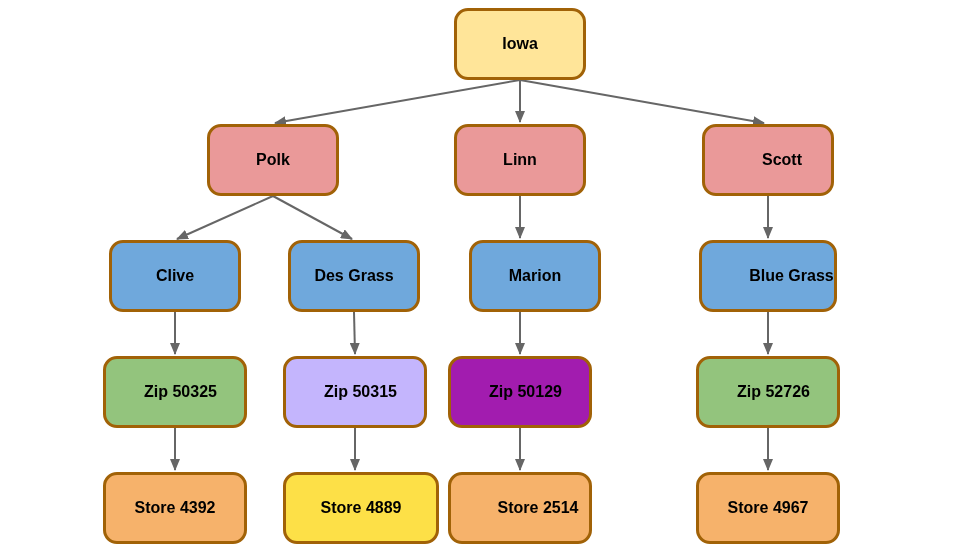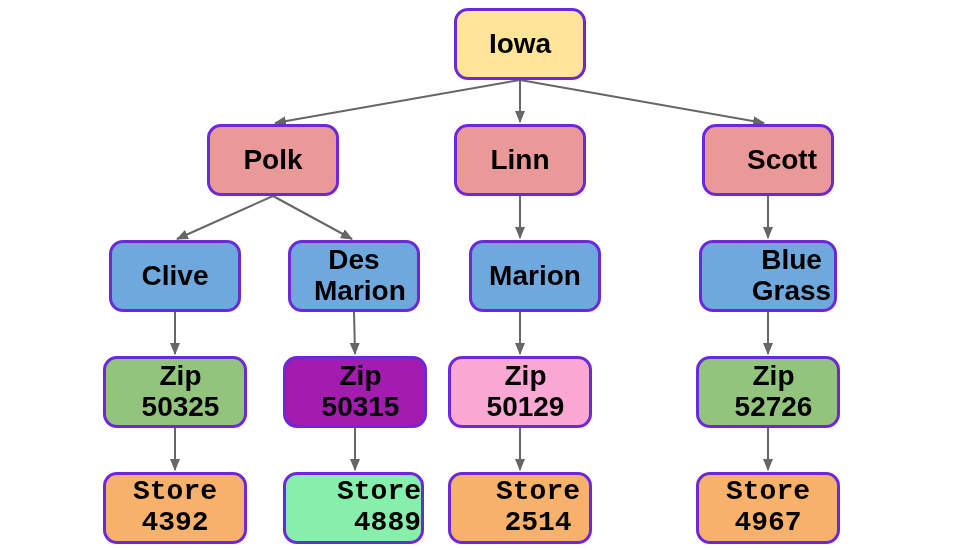--- a/index.html
+++ b/index.html
@@ -18,37 +18,37 @@
   #edges {
     position: absolute;
     left: 0;
     top: 0;
     pointer-events: none;
   }
   .node {
     position: absolute;
     height: 72px;
     box-sizing: border-box;
-    border: 3px solid #6d28d9;
+    border: 3px solid #a16207;
     border-radius: 14px;
     display: flex;
     align-items: center;
     justify-content: center;
     text-align: center;
     font-weight: bold;
-    font-size: 28px;
+    font-size: 16px;
     line-height: 1.1;
     color: #000000;
   }
   
   .t-state  { background: #FFE599; }
   .t-county { background: #EA9999; }
   .t-city   { background: #6FA8DC; }
   .t-zip    { background: #93C47D; padding-left: 11px; }
-  .t-store  { background: #F6B26B; font-family: Liberation Mono, monospace; }
+  .t-store  { background: #F6B26B; }
   .n-des-moines .lbl { max-width: 80px; display: inline-block; }
 </style>
 </head>
 <body>
 
 <div id="canvas">
 
   <svg id="edges" width="979" height="550" viewBox="0 0 979 550">
     <defs>
       <marker id="arrow" markerUnits="userSpaceOnUse" markerWidth="12" markerHeight="10" refX="11" refY="5" orient="auto">
@@ -85,46 +85,46 @@
     <span class="lbl">Polk</span>
   </div>
   <div class="node t-county" style="left: 702px; top: 124px; width: 132px; background-color: rgb(234, 153, 153); padding-left: 28px;">
     <span class="lbl">Scott</span>
   </div>
 
   <div class="node t-city" style="left: 109px; top: 240px; width: 132px; background-color: rgb(111, 168, 220);">
     <span class="lbl">Clive</span>
   </div>
   <div class="node t-city n-des-moines" style="left: 288px; top: 240px; width: 132px; background-color: rgb(111, 168, 220);">
-    <span class="lbl">Des Marion</span>
+    <span class="lbl">Des Grass</span>
   </div>
   <div class="node t-city" style="left: 454px; top: 240px; width: 132px; background-color: rgb(111, 168, 220); margin-left: 15px;">
     <span class="lbl">Marion</span>
   </div>
   <div class="node t-city" style="left: 699px; top: 240px; width: 138px; background-color: rgb(111, 168, 220); padding-left: 47px;">
     <span class="lbl">Blue Grass</span>
   </div>
 
   <div class="node t-zip" style="left: 103px; top: 356px; width: 144px; background-color: rgb(147, 196, 125);">
     <span class="lbl">Zip 50325</span>
   </div>
-  <div class="node t-zip" style="left: 283px; top: 356px; width: 144px; background-color: #a21caf; justify-content: flex-end;">
+  <div class="node t-zip" style="left: 283px; top: 356px; width: 144px; background-color: #c4b5fd;">
     <span class="lbl">Zip 50315</span>
   </div>
-  <div class="node t-zip" style="left: 448px; top: 356px; width: 144px; background-color: #f9a8d4;">
+  <div class="node t-zip" style="left: 448px; top: 356px; width: 144px; background-color: #a21caf;">
     <span class="lbl">Zip 50129</span>
   </div>
   <div class="node t-zip" style="left: 696px; top: 356px; width: 144px; background-color: rgb(147, 196, 125);">
     <span class="lbl">Zip 52726</span>
   </div>
 
   <div class="node t-store" style="left: 103px; top: 472px; width: 144px; background-color: rgb(246, 178, 107);">
     <span class="lbl">Store 4392</span>
   </div>
-  <div class="node t-store" style="left: 283px; top: 472px; width: 141px; background-color: #86efac; text-align: right;">
+  <div class="node t-store" style="left: 283px; top: 472px; width: 156px; background-color: #fde047; text-align: right;">
     <span class="lbl">Store 4889</span>
   </div>
   <div class="node t-store" style="left: 448px; top: 472px; width: 144px; background-color: rgb(246, 178, 107); padding-left: 36px;">
     <span class="lbl">Store 2514</span>
   </div>
   <div class="node t-store" style="left: 696px; top: 472px; width: 144px; background-color: rgb(246, 178, 107);">
     <span class="lbl">Store 4967</span>
   </div>
 
 </div>

